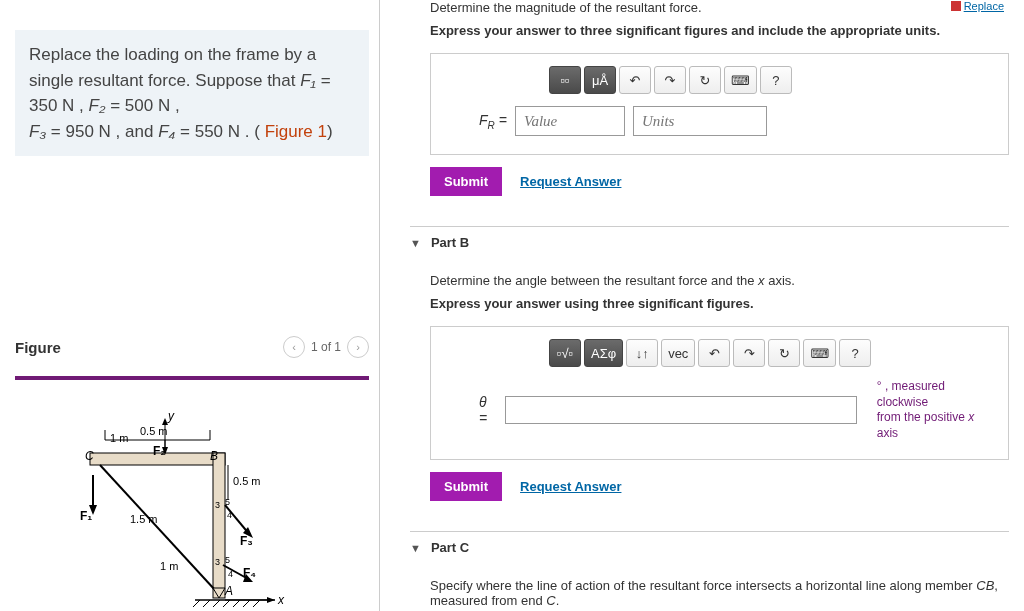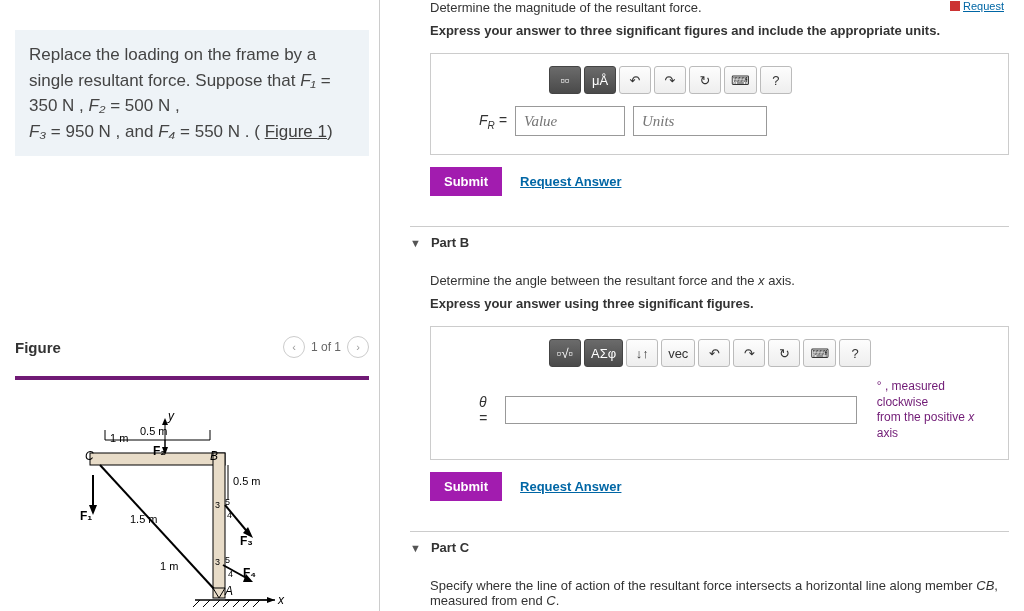--- a/index.html
+++ b/index.html
@@ -42,22 +42,21 @@
     }
     .problem-box {
       background: #eef3f7;
       padding: 12px 14px;
       margin-top: 15px;
       font-size: 17px;
       line-height: 1.5;
       color: #444;
     }
     .figurelink {
-      color: #404040;
-      text-decoration: underline;
+      color: #c2410c;
     }
     .figure-header {
       display: flex;
       justify-content: space-between;
       align-items: center;
       margin-top: 180px;
       padding-bottom: 18px;
       border-bottom: 4px solid #701a75;
     }
     .figure-title {
@@ -294,21 +293,21 @@
     <text x="180" y="190" font-size="12" font-style="italic">A</text>
 
     <text x="85" y="118" font-size="11">1.5 m</text>
     <text x="115" y="165" font-size="11">1 m</text>
   </svg>
 </div>
 
 <div class="right-panel">
   <div class="review-link">
     <span class="review-icon"></span>
-    <span>Request</span>
+    <span>Replace</span>
   </div>
 
   <div class="section top-section">
     <div class="question-text">Determine the magnitude of the resultant force.</div>
     <div class="instruction">Express your answer to three significant figures and include the appropriate units.</div>
     <div class="answer-box">
       <div class="toolbar">
         <div class="tool-btn dark">▫▫</div>
         <div class="tool-btn dark">μÅ</div>
         <div class="tool-btn">↶</div>

